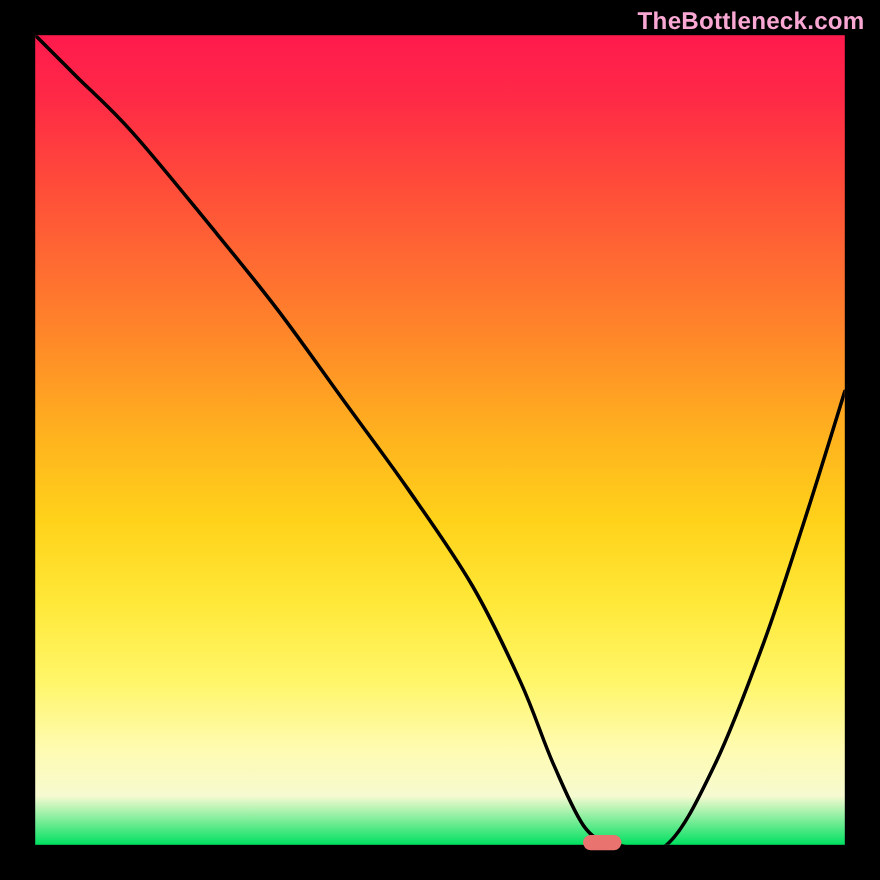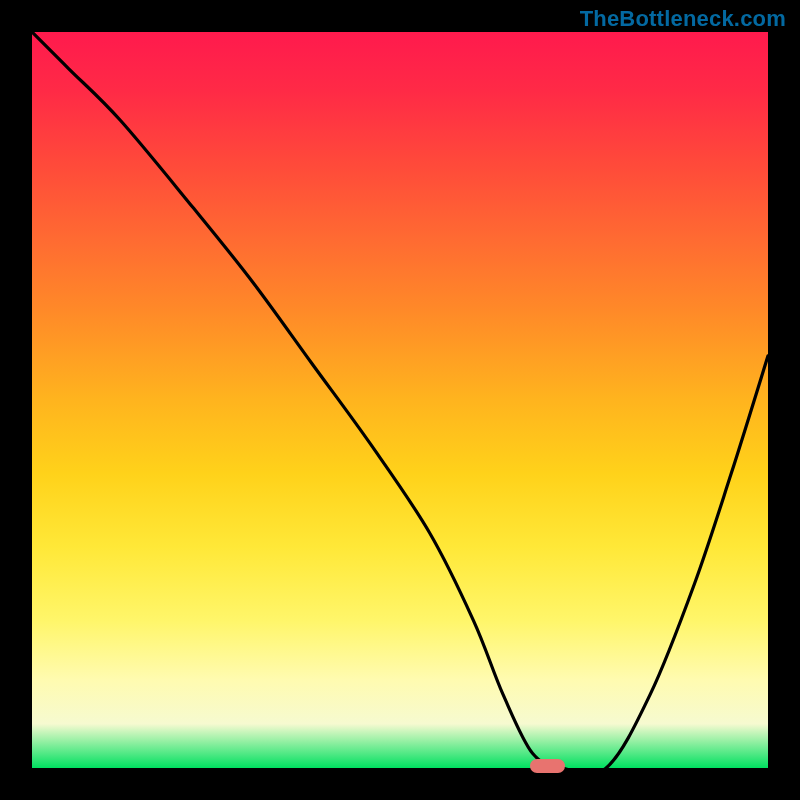--- a/index.html
+++ b/index.html
@@ -54,21 +54,21 @@
     border-radius: 7px;
     background: #e8736f;
   }
   .watermark {
     position: absolute;
     top: 6px;
     right: 14px;
     font-family: Arial, Helvetica, sans-serif;
     font-size: 22px;
     font-weight: 600;
-    color: #0369a1;
+    color: #f9a8d4;
     letter-spacing: 0.2px;
   }
 </style>
 </head>
 <body>
 
 <div class="frame">
   <div class="plot-area"></div>
 
   <svg class="curve" viewBox="0 0 736 736" preserveAspectRatio="none">

